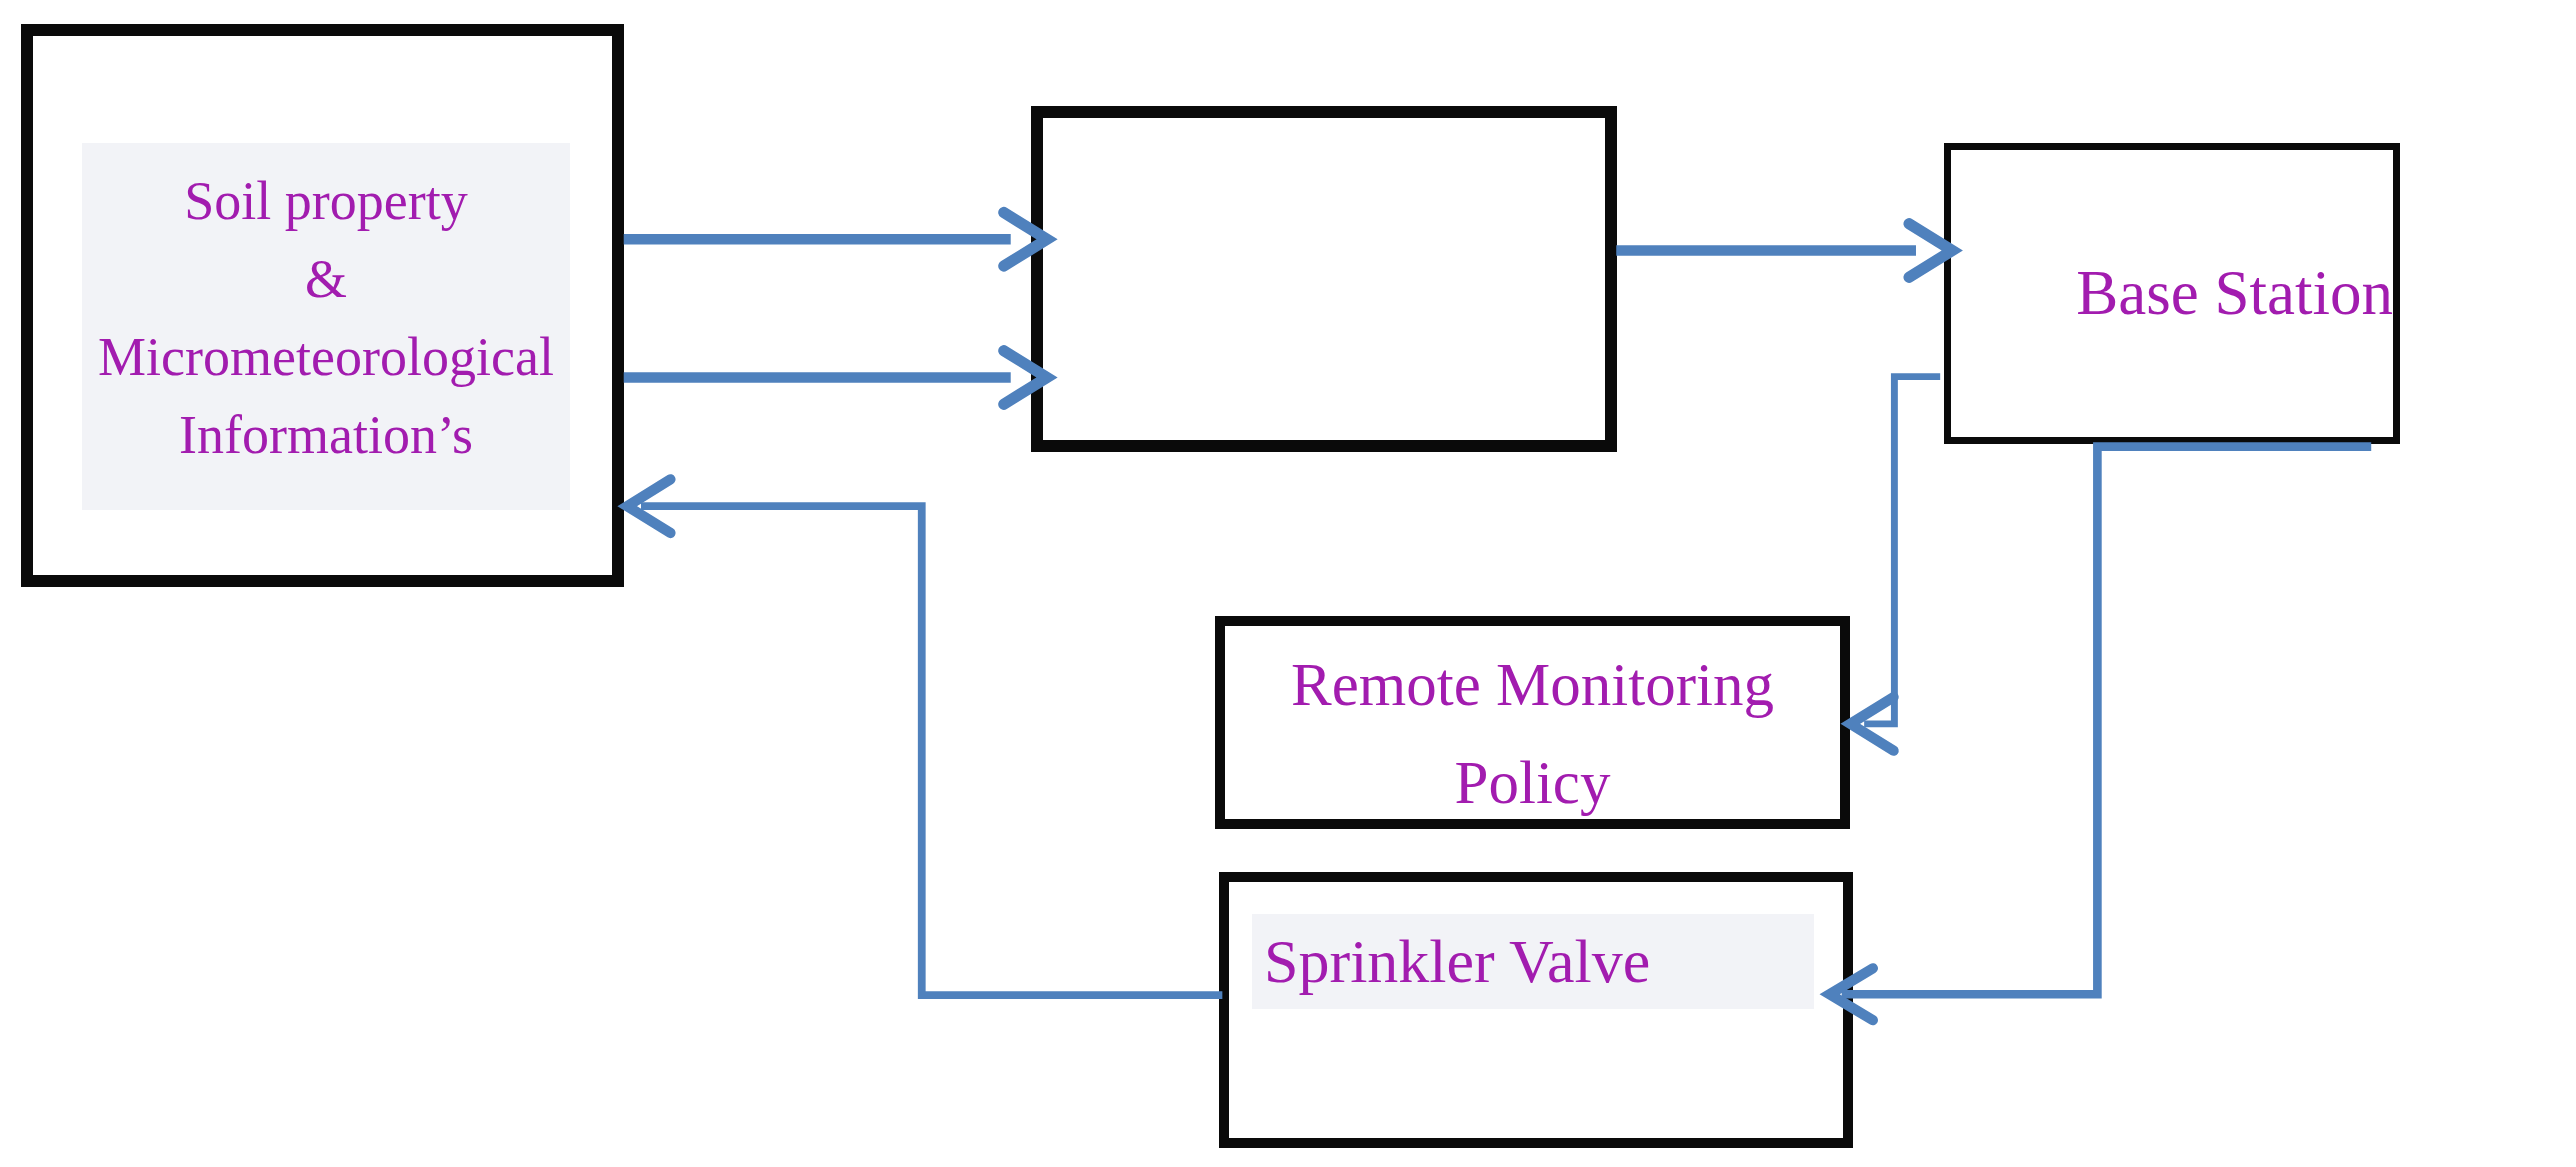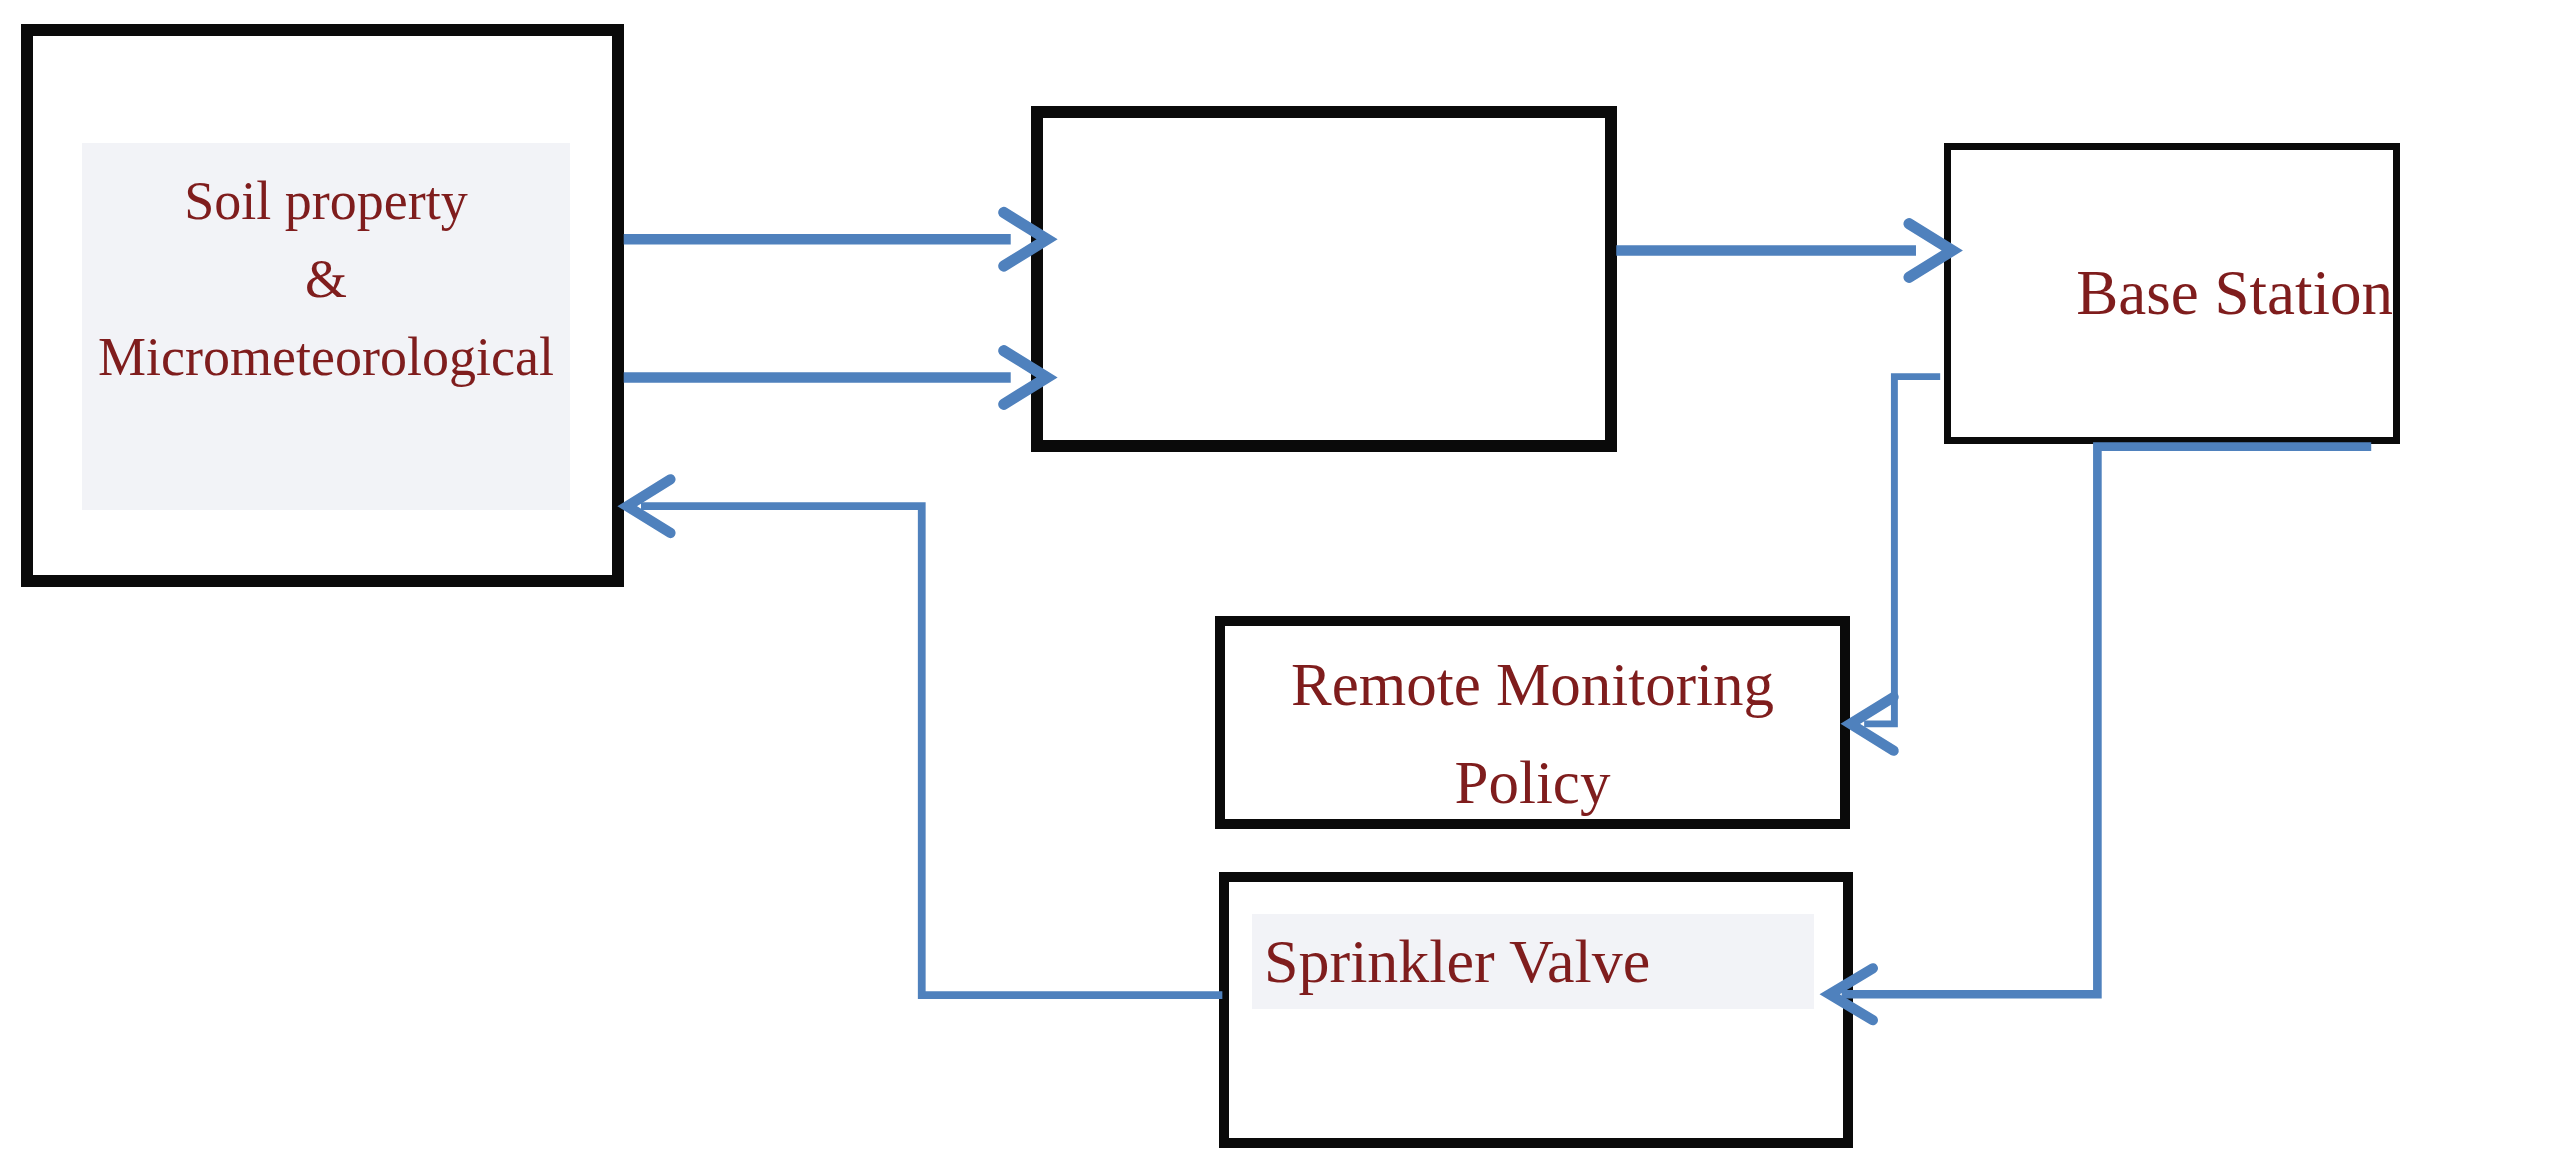--- a/index.html
+++ b/index.html
@@ -6,21 +6,21 @@
     margin: 0;
     padding: 0;
     background: #ffffff;
   }
   .canvas {
     position: relative;
     width: 2576px;
     height: 1167px;
     background: #ffffff;
     font-family: "Liberation Serif", "DejaVu Serif", serif;
-    color: #7f1d1d;
+    color: #a21caf;
     overflow: hidden;
   }
   .box {
     position: absolute;
     box-sizing: border-box;
     background: #ffffff;
   }
   .hl {
     position: absolute;
     box-sizing: border-box;
@@ -85,20 +85,21 @@
 </head>
 <body>
 
 <div class="canvas">
 
   <div class="box soil-box"></div>
   <div class="hl soil-hl">
     <div>Soil property</div>
     <div>&amp;</div>
     <div>Micrometeorological</div>
+    <div>Information’s</div>
   </div>
 
   <div class="box zigbee-box"></div>
 
   <div class="box base-box">
     <div class="base-label">Base Station</div>
   </div>
 
   <div class="box rms-box">
     <div class="rms-label">Remote Monitoring</div>

